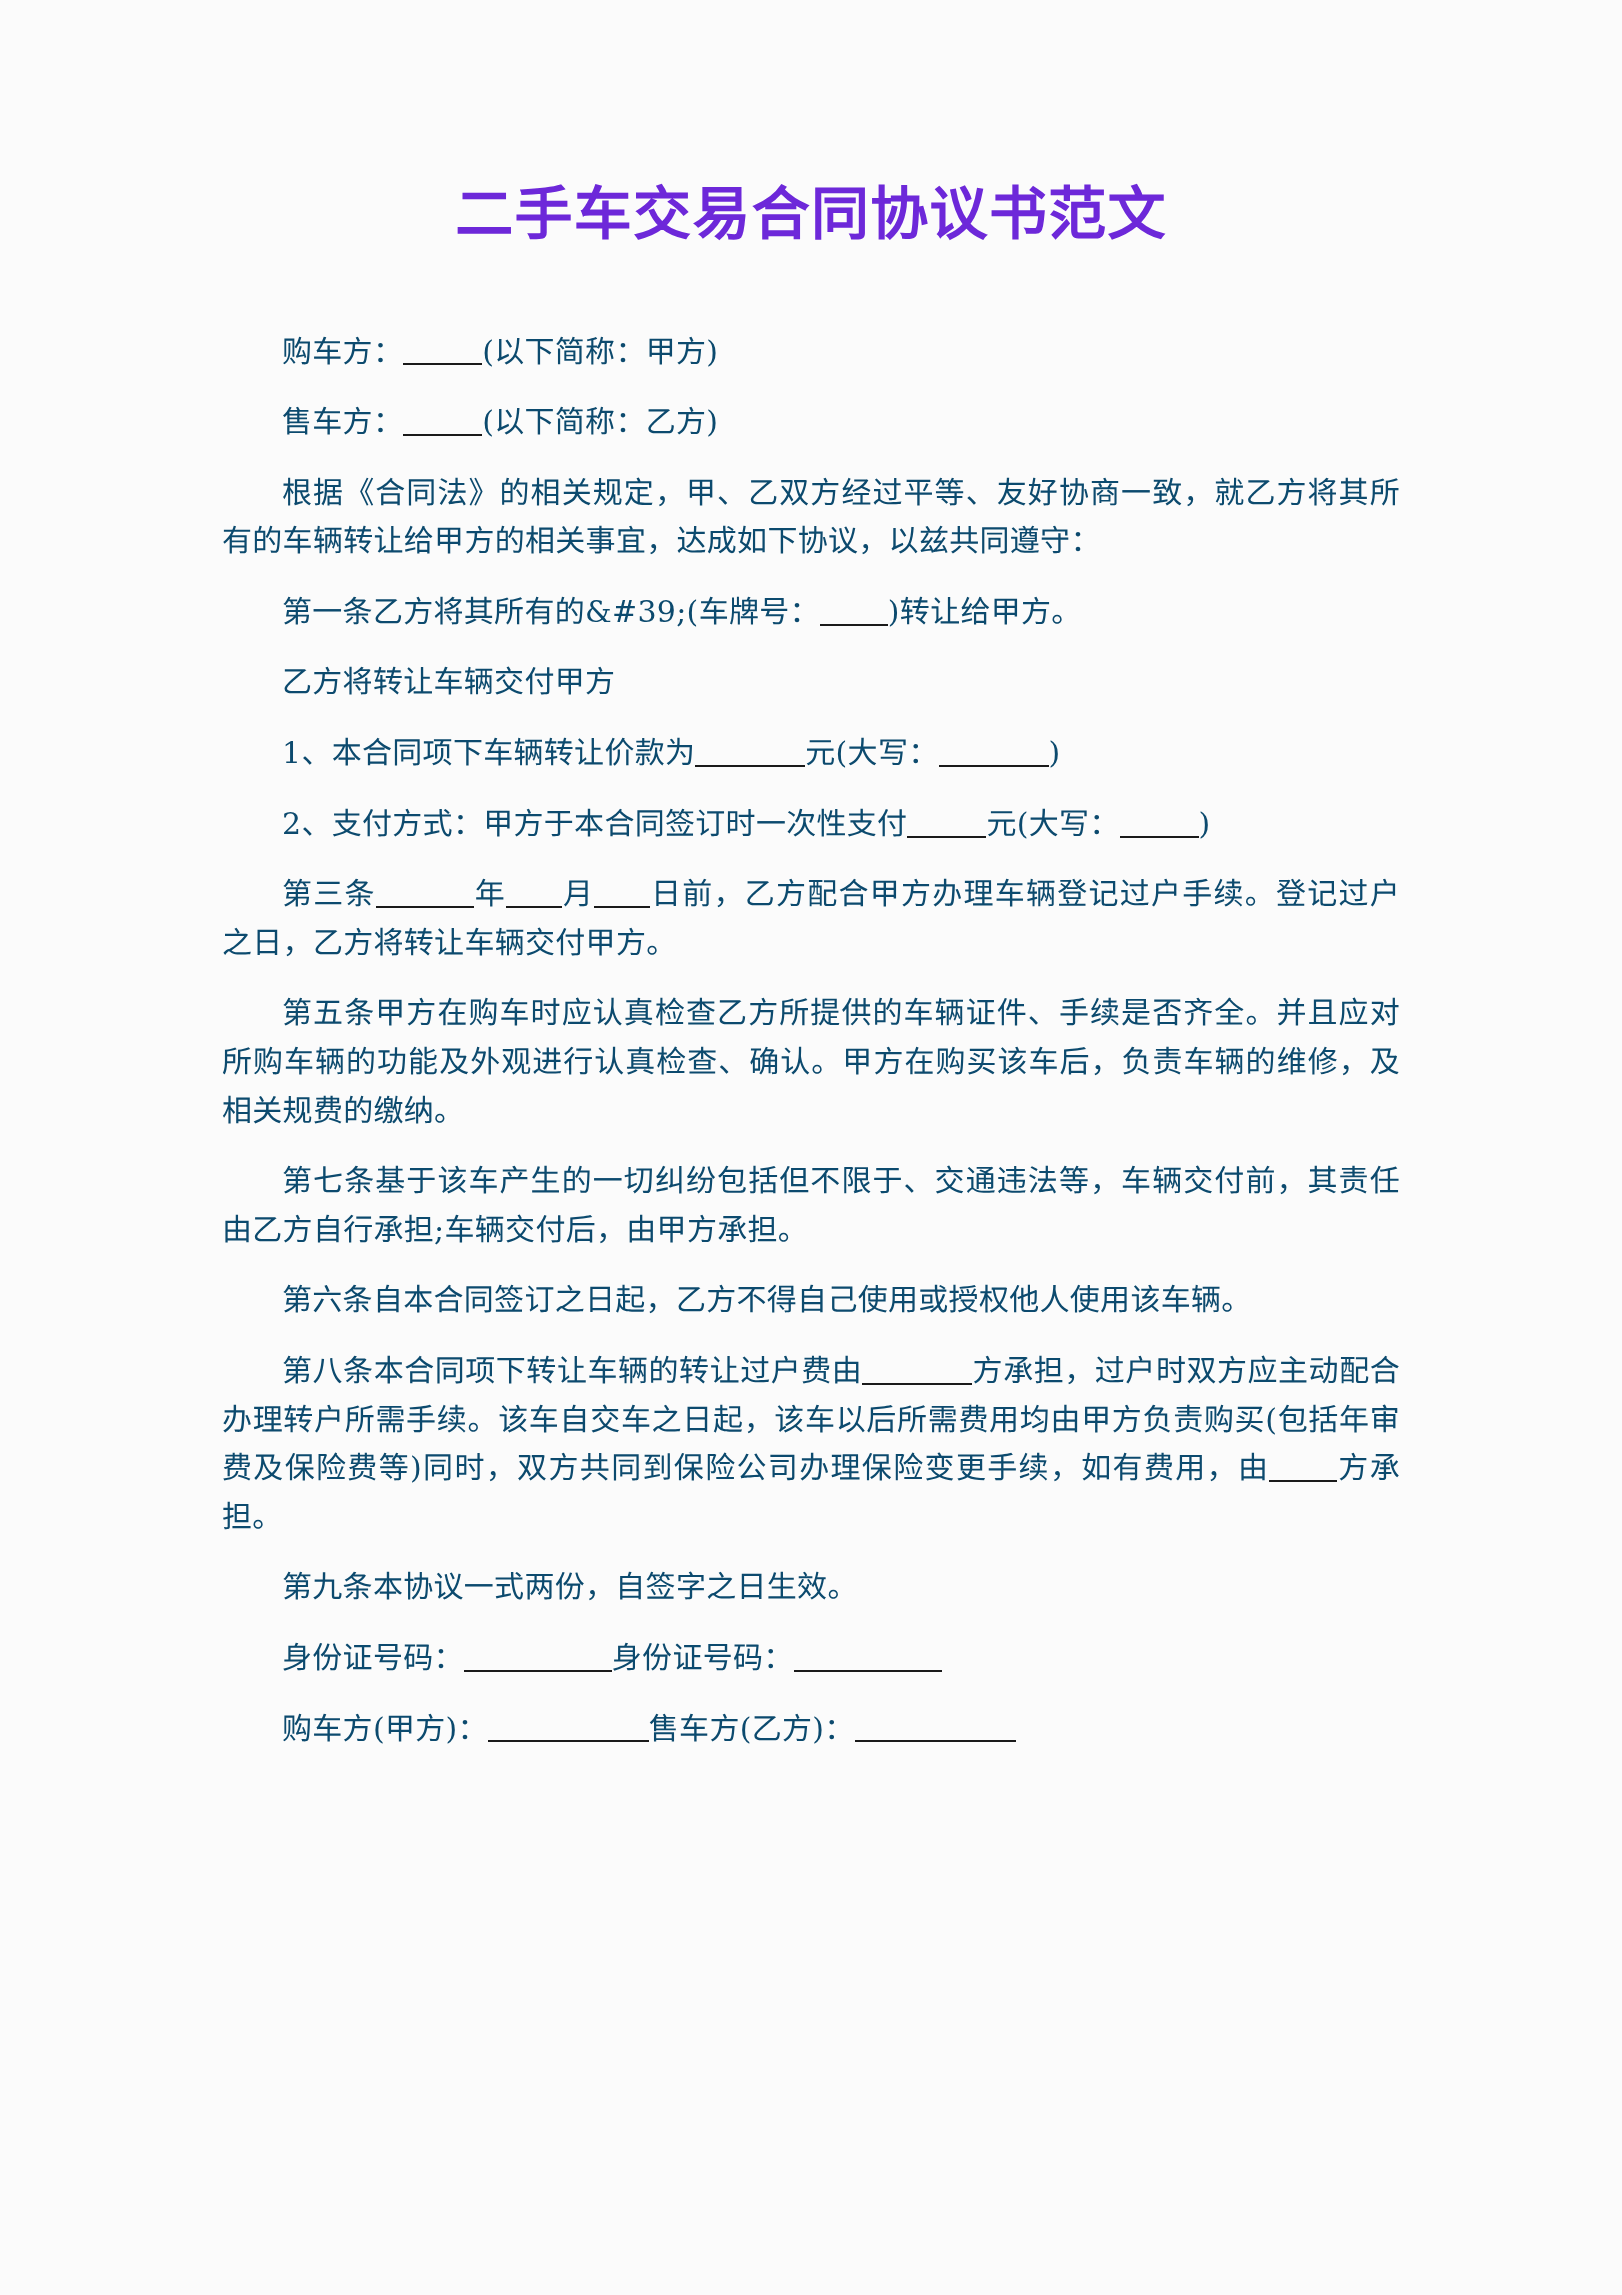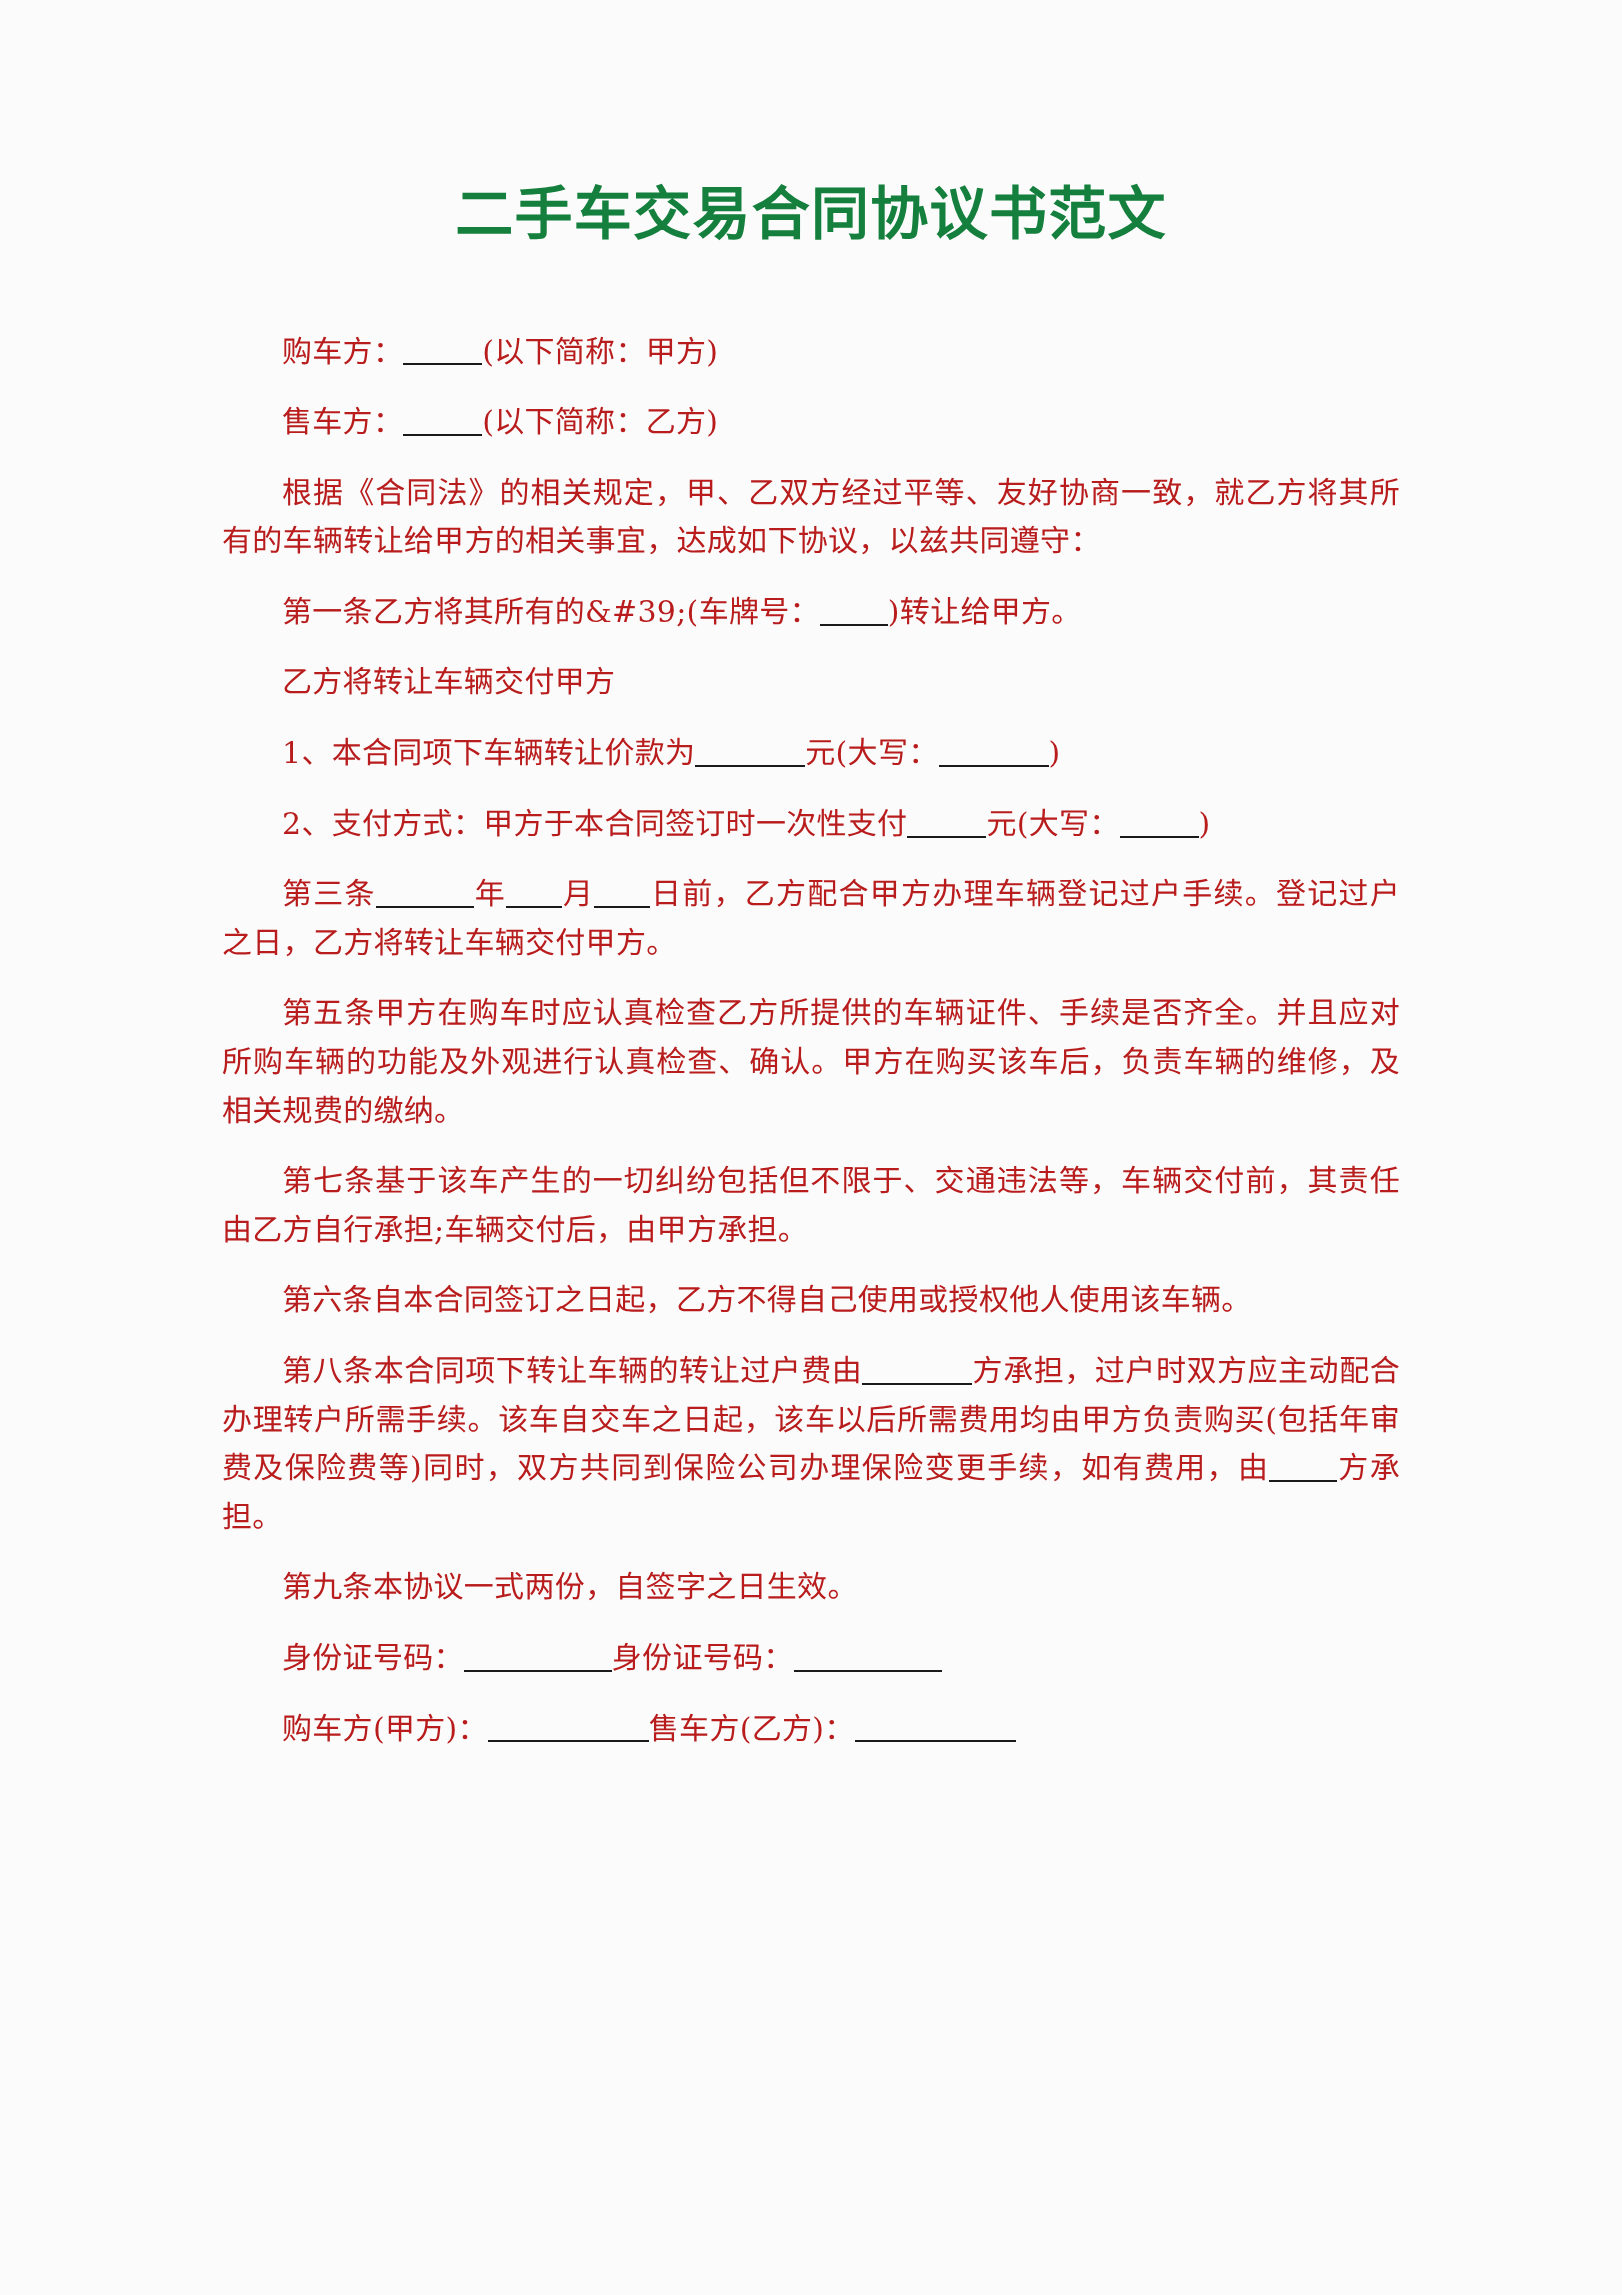--- a/index.html
+++ b/index.html
@@ -31,35 +31,35 @@
 
   .doc-title {
     font-family: "DejaVu Sans", "Liberation Sans", sans-serif;
     font-weight: 700;
     font-size: 58px;
     line-height: 1.25;
     text-align: center;
     letter-spacing: 1.3px;
     margin: 0;
     padding-top: 178px;
-    color: #15803d;
+    color: #6d28d9;
   }
 
   .body-block {
     margin-top: 77px;
   }
 
   p.para {
     margin: 0 0 22px 0;
     font-size: 30px;
     line-height: 1.62;
     text-align: justify;
     text-justify: inter-ideograph;
     letter-spacing: 0.3px;
-    color: #b91c1c;
+    color: #0c4a6e;
   }
 
   p.para.indent {
     text-indent: 2em;
   }
 
   
   .blank {
     display: inline-block;
     border-bottom: 2px solid #1a1a1a;

